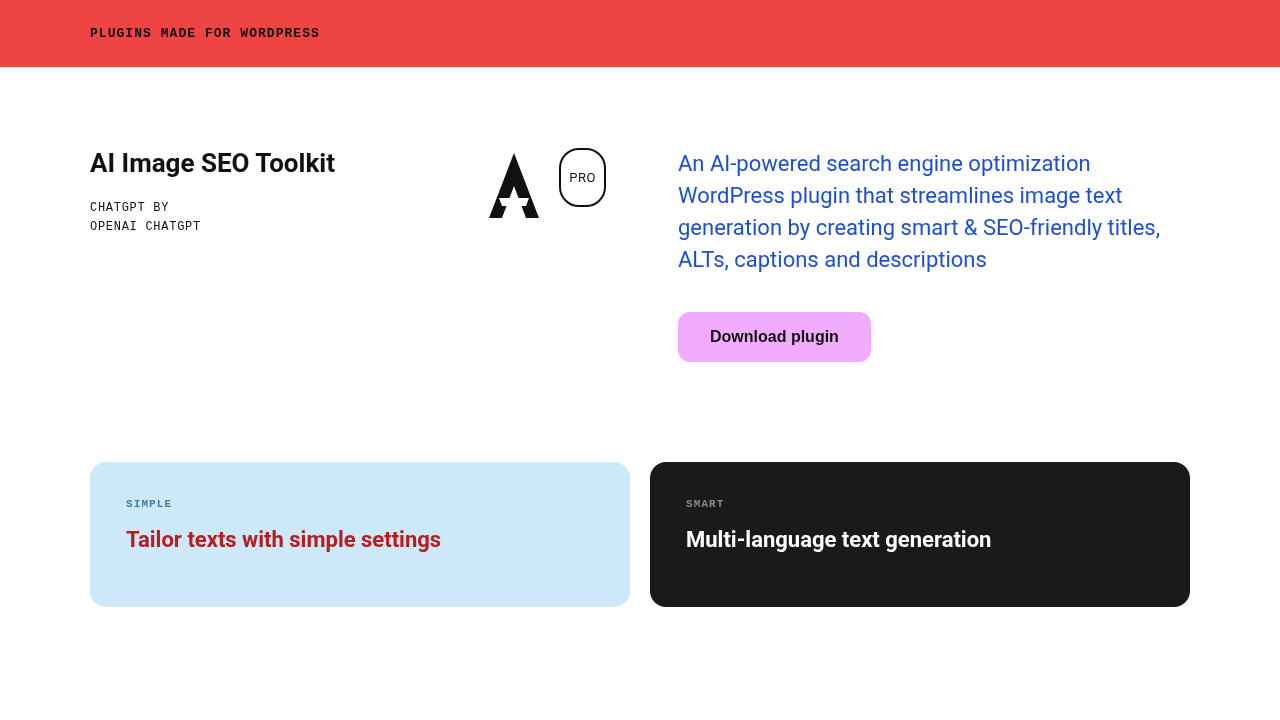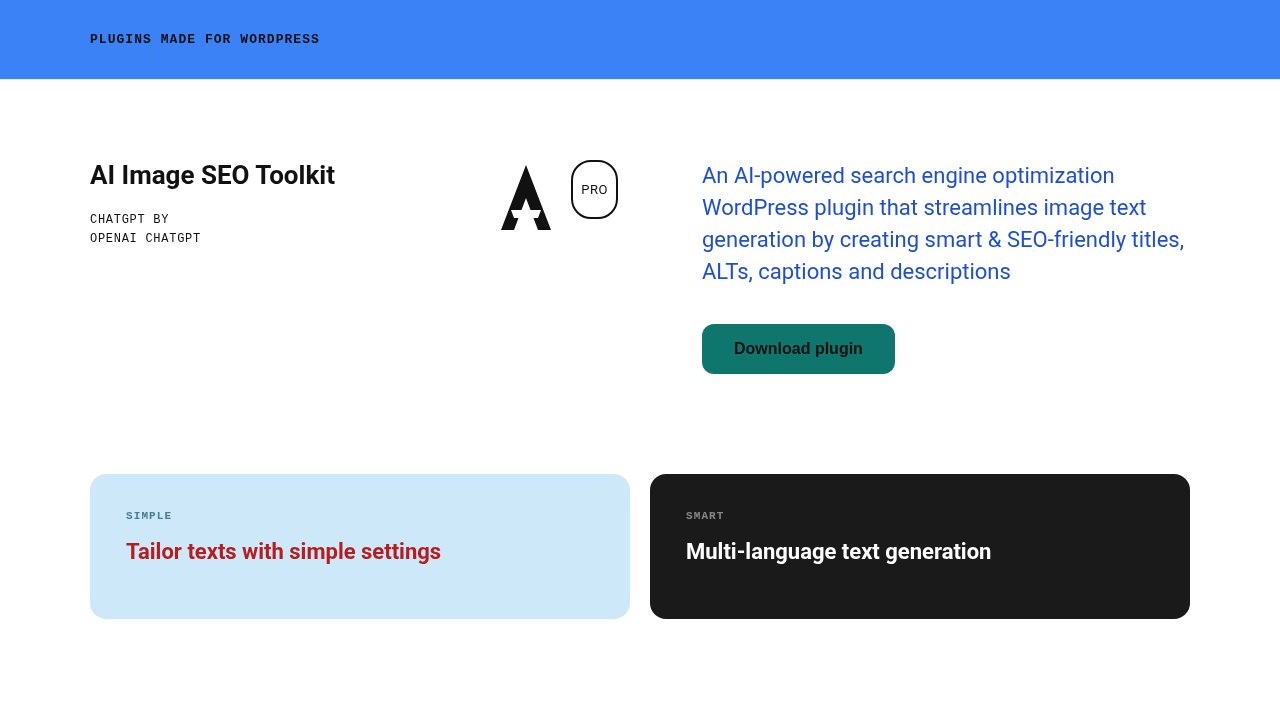--- a/index.html
+++ b/index.html
@@ -12,42 +12,42 @@
       font-family: -apple-system, BlinkMacSystemFont, 'Segoe UI', Roboto, Helvetica, Arial, sans-serif;
       background: #ffffff;
       color: #111111;
       width: 1280px;
       min-height: 720px;
       overflow-x: hidden;
     }
 
     
     .header {
-      background: #3b82f6;
-      height: 80px;
+      background: #ef4444;
+      height: 68px;
       display: flex;
       align-items: center;
       padding: 0 90px;
       border-bottom: 1px solid #e8e8e8;
     }
 
     .header-title {
       font-size: 13px;
       font-weight: 600;
       letter-spacing: 0.08em;
       color: #111111;
       font-family: 'Courier New', Courier, monospace;
     }
 
     
     .hero {
       padding: 80px 90px 80px 90px;
       display: flex;
       align-items: flex-start;
-      gap: 16px;
+      gap: 4px;
     }
 
     .hero-left {
       flex: 0 0 320px;
       padding-right: 40px;
     }
 
     .hero-plugin-title {
       font-size: 26px;
       font-weight: 700;
@@ -99,21 +99,21 @@
 
     .hero-description {
       font-size: 22px;
       line-height: 1.45;
       color: #1d4ed8;
       margin-bottom: 36px;
       font-weight: 400;
     }
 
     .download-btn {
-      background: #0f766e;
+      background: #f0abfc;
       color: #111111;
       border: none;
       border-radius: 12px;
       padding: 16px 32px;
       font-size: 16px;
       font-weight: 600;
       cursor: pointer;
       display: inline-block;
       text-decoration: none;
       transition: background 0.2s;

